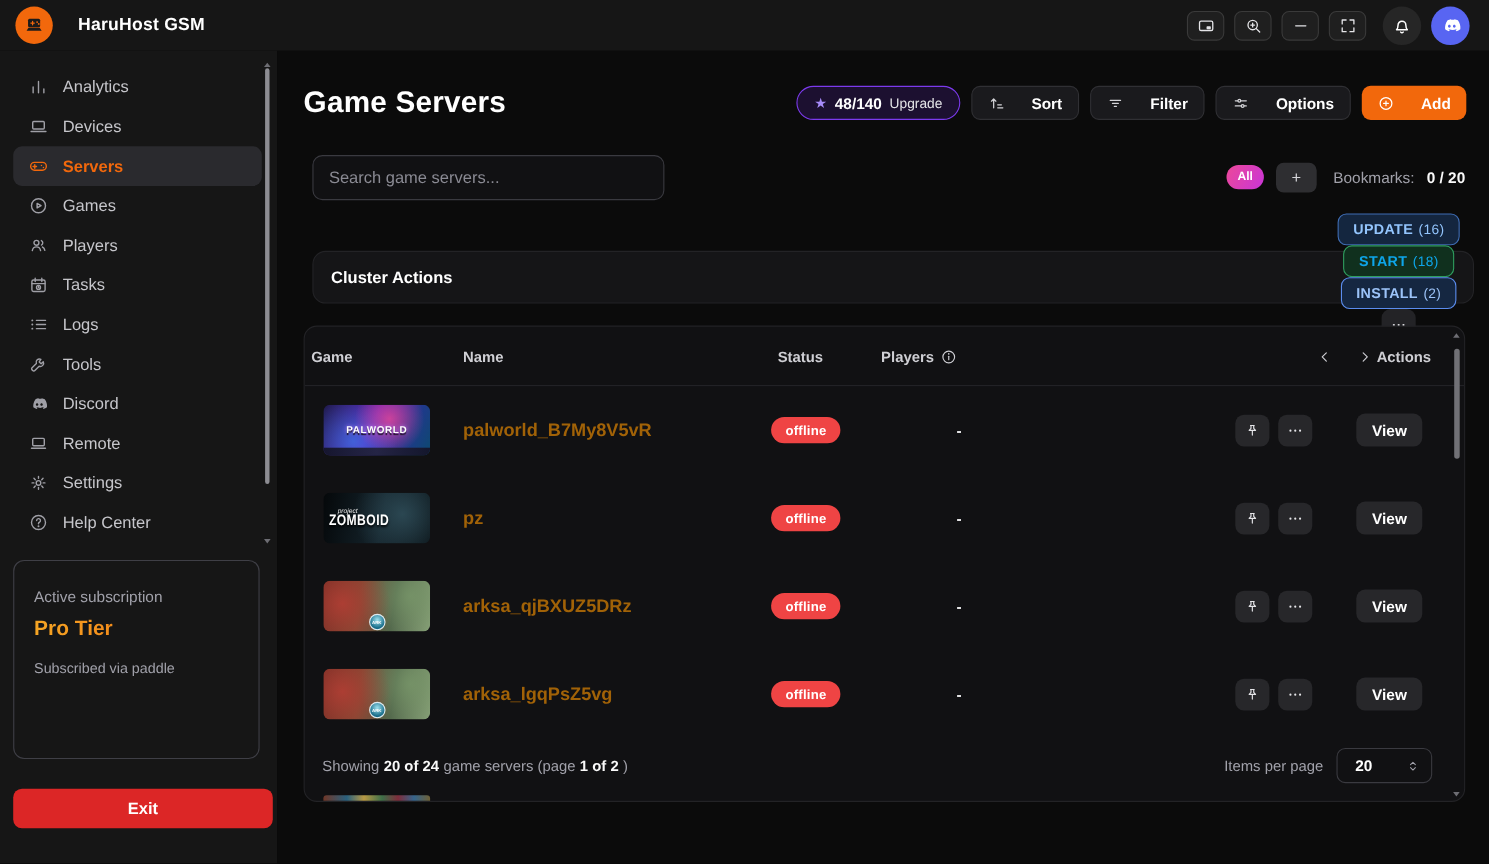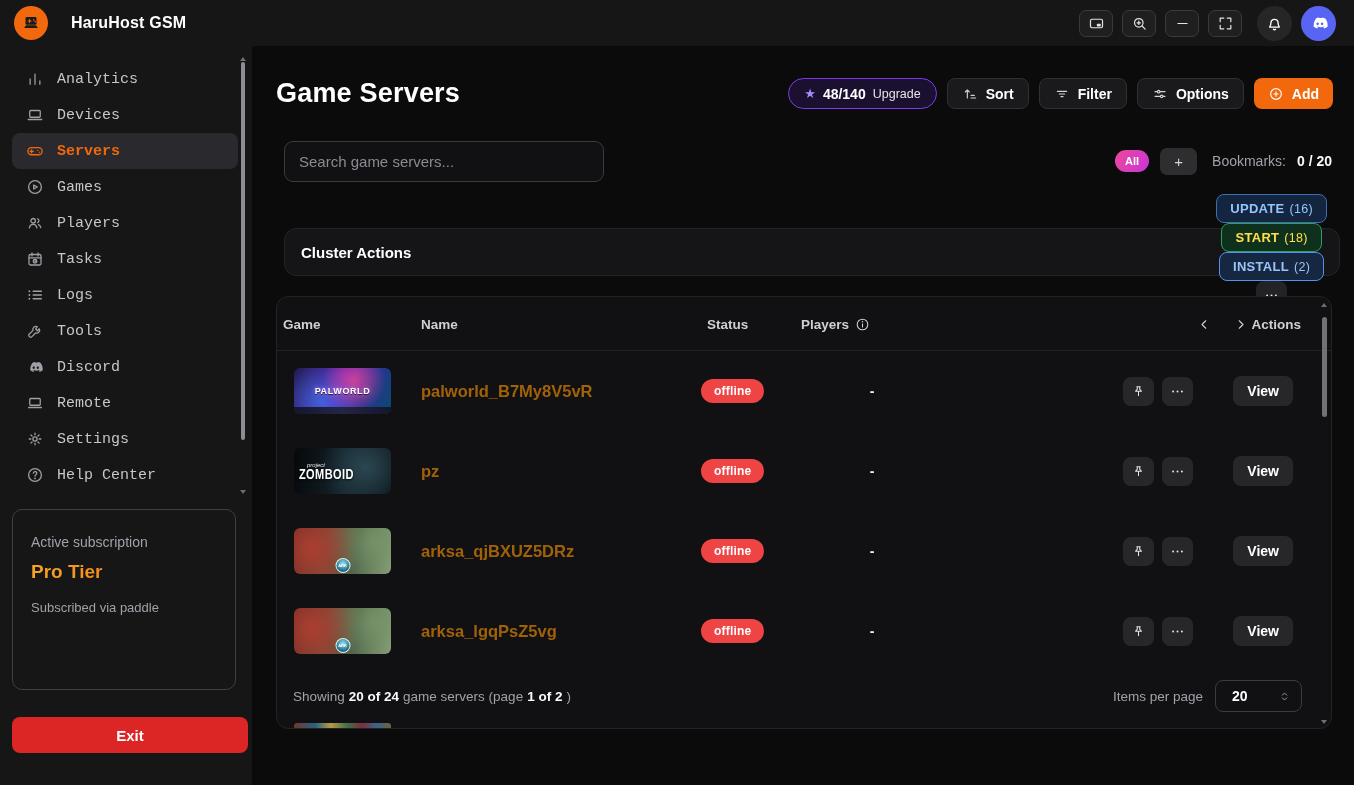--- a/index.html
+++ b/index.html
@@ -29,21 +29,21 @@
   }
   .circle-btn { width:35px; height:35px; border-radius:50%; display:flex; align-items:center; justify-content:center; cursor:pointer; }
   .bell-btn { background:#262626; color:#fff; margin-left:6px; }
   .discord-btn { background:#5865f2; color:#fff; }
 
   
   .sidebar { position:absolute; left:0; top:46px; width:252px; height:739px; background:#161616; }
   .nav { position:absolute; left:0; top:15px; width:100%; }
   .nav-item {
     height:36px; margin:0 14px 0 12px; padding-left:14px; border-radius:8px;
-    display:flex; align-items:center; gap:13px; color:#9f9fa6; cursor:pointer;font-family:Liberation Mono, monospace;
+    display:flex; align-items:center; gap:13px; color:#9f9fa6; cursor:pointer;
   }
   .nav-item .nav-label { font-size:15px; font-weight:500; color:#c6c6cb; }
   .nav-item.active { background:#2a2a2e; color:#f2680c; }
   .nav-item.active .nav-label { color:#f2680c; font-weight:700; }
 
   .sb-scrollbar { position:absolute; right:6px; top:11px; width:6px; height:437px; }
   .sb-thumb { position:absolute; left:1px; top:5px; width:4px; height:378px; border-radius:2px; background:#8d8d93; }
   .tri-up { width:0; height:0; border-left:3px solid transparent; border-right:3px solid transparent; border-bottom:4px solid #6d6d73; position:absolute; top:0; left:0; }
   .tri-down { width:0; height:0; border-left:3px solid transparent; border-right:3px solid transparent; border-top:4px solid #6d6d73; position:absolute; bottom:0; left:0; }
 
@@ -67,21 +67,21 @@
     position:absolute; left:12px; top:671px; width:236px; height:36px; border-radius:8px;
     background:#dc2626; color:#fff; font-size:15px; font-weight:700;
     display:flex; align-items:center; justify-content:center; cursor:pointer;
   }
 
   
   .main { position:absolute; left:252px; top:46px; width:1102px; height:739px; background:#0b0b0b; }
   .page-title { position:absolute; left:24px; top:32px; font-size:27px; font-weight:700; color:#fff; letter-spacing:.2px; }
 
   .header-actions { position:absolute; right:21px; top:32px; height:31px; display:flex; align-items:center; gap:10px; }
-  .pill-btn { height:31px; border-radius:8px; display:flex; align-items:center; gap:8px; padding:0 14px; cursor:pointer; }
+  .pill-btn { height:31px; border-radius:8px; display:flex; align-items:center; gap:24px; padding:0 14px; cursor:pointer; }
   .upgrade-pill {
     border-radius:999px; border:1.5px solid #7c3aed; background:#1c1030; gap:7px; padding:0 15px;
   }
   .upgrade-star { color:#a78bfa; font-size:13px; line-height:1; }
   .upgrade-count { font-size:14px; font-weight:700; color:#fff; }
   .upgrade-label { font-size:12.5px; color:#e4e4e7; }
   .ghost-btn { background:#1a1a1d; border:1px solid #303034; color:#fff; font-size:14px; font-weight:700; }
   .ghost-btn .ic { color:#d4d4d8; }
   .add-btn { background:#f2680c; color:#fff; font-size:14px; font-weight:700; border:none; }
 
@@ -113,21 +113,21 @@
     display:flex; align-items:center; padding:0 12px 0 16px;
   }
   .cluster-title { font-size:15px; font-weight:700; color:#fff; }
   .cluster-actions { margin-left:auto; display:flex; align-items:center; gap:0;flex-direction:column; }
   .ca-btn {
     height:29px; padding:0 13px; border-radius:8px; font-size:13px; font-weight:700;
     display:flex; align-items:center; gap:5px; cursor:pointer; letter-spacing:.3px;
   }
   .ca-count { font-weight:400; font-size:12.5px; }
   .ca-blue  { color:#93c5fd; background:#14263f; border:1px solid #3f6db4; }
-  .ca-green { color:#fde047; background:#10301e; border:1px solid #2f9e5f;align-items:center; }
+  .ca-green { color:#0ea5e9; background:#10301e; border:1px solid #2f9e5f;align-items:center; }
   .ca-blue2 { color:#9cc3f8; background:#152741; border:1px solid #5b8def; }
   .ca-more {
     width:31px; height:29px; border-radius:8px; background:#232326; color:#e4e4e7;
     display:flex; align-items:center; justify-content:center; cursor:pointer;
   }
 
   
   .table-panel {
     position:absolute; left:24px; top:250px; width:1056px; height:433px;
     background:#111113; border:1px solid #232326; border-radius:12px; overflow:hidden;

